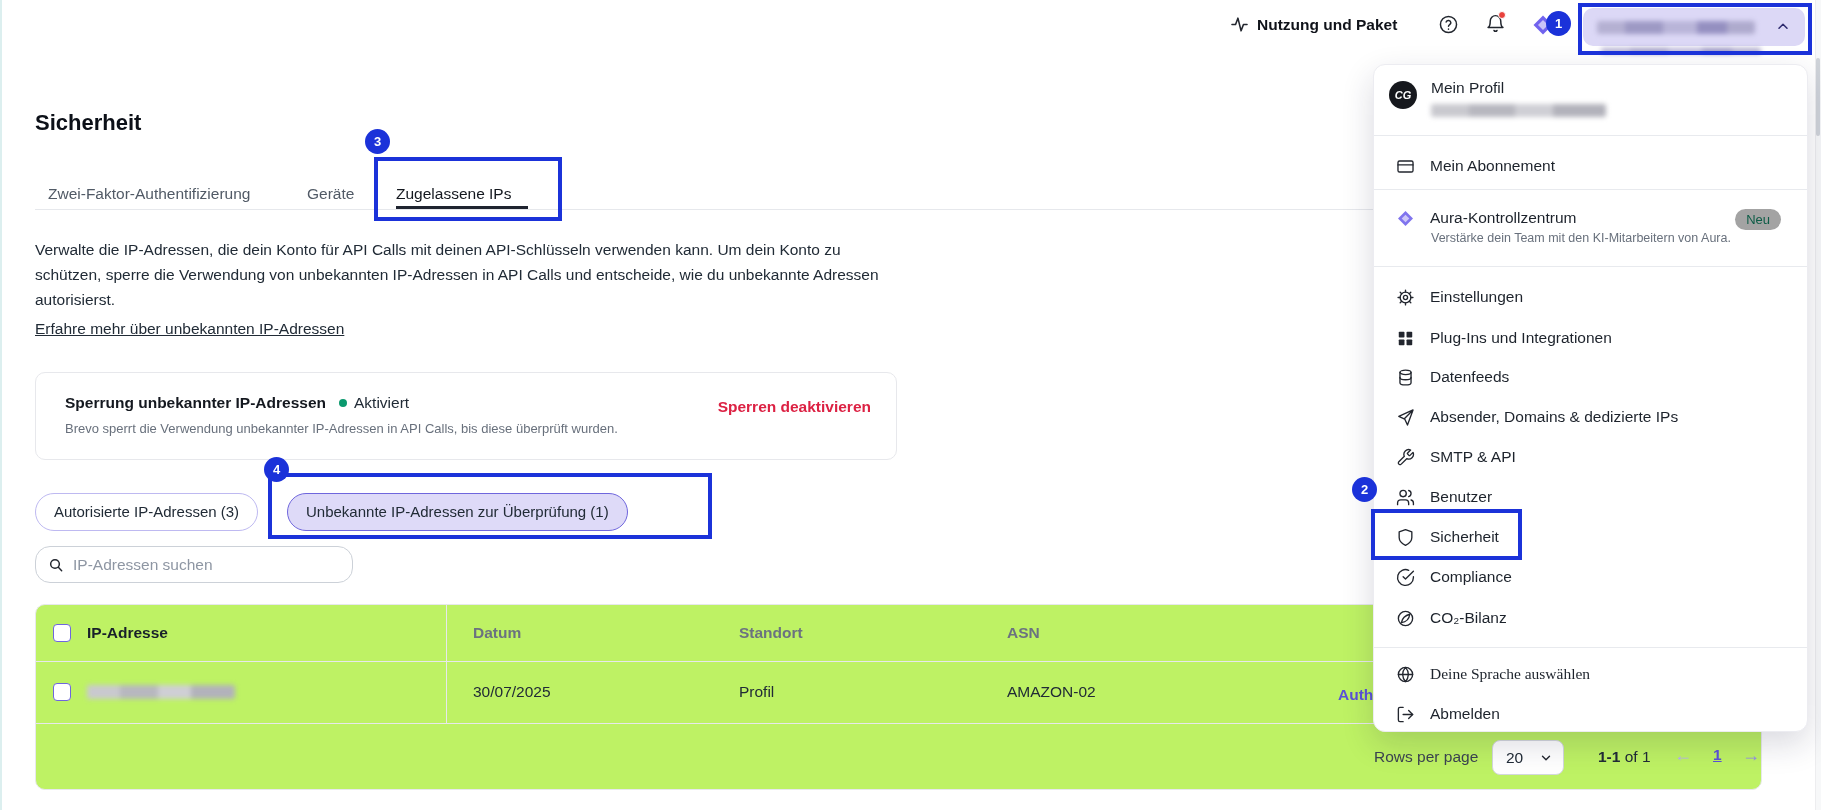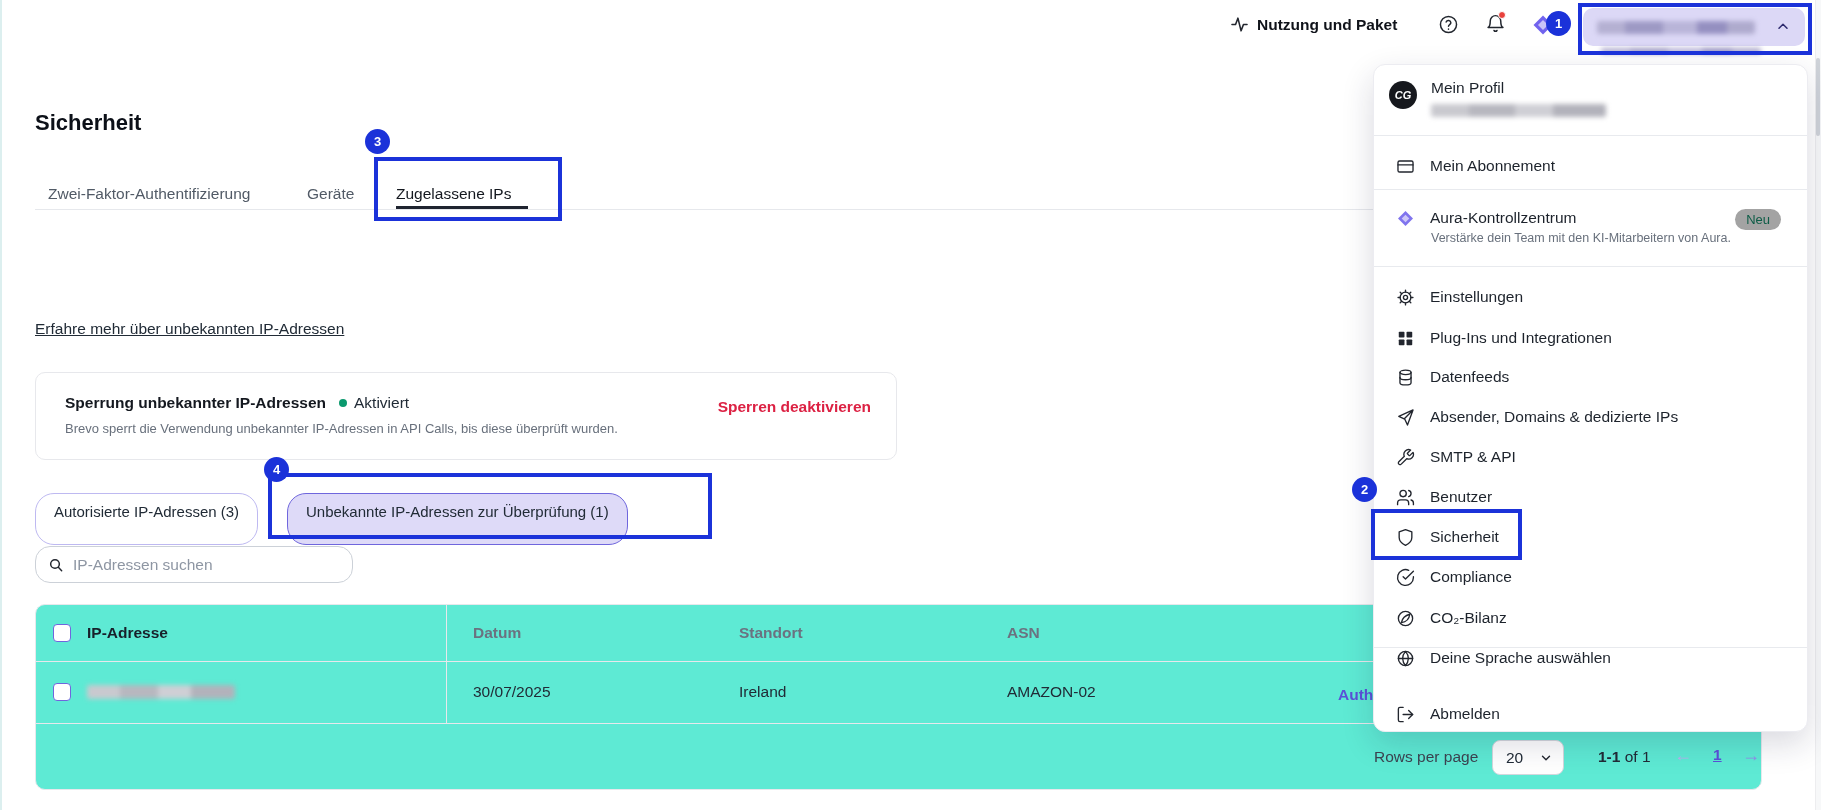--- a/index.html
+++ b/index.html
@@ -33,35 +33,35 @@
   .tab-underline { position:absolute; left:396px; top:206px; width:132px; height:3px; background:#1f2430; }
   .tabbar-line { position:absolute; left:35px; top:209px; width:1752px; height:1px; background:#e6e8ec; }
 
   
   .card { position:absolute; left:35px; top:372px; width:862px; height:88px;
           border:1px solid #e7e8ec; border-radius:10px; background:#fff; }
   .status-dot { width:8px; height:8px; border-radius:50%; background:#0b996e; }
   .danger-btn { color:#dc2143; font-weight:700; font-size:15.5px; }
 
   
-  .pill { position:absolute; top:493px; height:52px; line-height:36px; border-radius:19px;
+  .pill { position:absolute; top:493px; height:38px; line-height:36px; border-radius:19px;
           padding:0 18px; font-size:15px; color:#212b36; white-space:nowrap; }
   .pill.plain { left:35px; background:#fff; border:1px solid #beb9f1; }
   .pill.selected { left:287px; background:#dedaf8; border:1.5px solid #6f66dd; }
 
   
   .search { position:absolute; left:35px; top:546px; width:318px; height:37px; border:1px solid #ccd1d8;
             border-radius:15px; background:#fff; display:flex; align-items:center; padding:0 12px; gap:9px; }
   .search input { border:none; outline:none; flex:1; font-size:15.5px; font-family:"Liberation Sans",sans-serif;
                   color:#212b36; background:transparent; }
   .search input::placeholder { color:#8e96a3; }
 
   
   .table { position:absolute; left:35px; top:604px; width:1727px; height:186px;
-           border:1px solid #e7e8ec; border-radius:10px; background:#5eead4;text-align:center; }
+           border:1px solid #e7e8ec; border-radius:10px; background:#bef264;text-align:center; }
   .th { position:absolute; top:0; height:56px; display:flex; align-items:center;
         font-size:15.5px; color:#6b7280; font-weight:700; }
   .td { position:absolute; top:56px; height:62px; display:flex; align-items:center;
         font-size:15.5px; color:#212b36; }
   .checkbox { width:18px; height:18px; border:1.7px solid #6f66dd; border-radius:4px; background:#fff; }
   .hdr-line { position:absolute; left:0; top:56px; width:100%; height:1px; background:#e7e8ec; }
   .row-line { position:absolute; left:0; top:118px; width:100%; height:1px; background:#e7e8ec; }
   .col-div  { position:absolute; left:410px; top:0; width:1px; height:118px; background:#e7e8ec; }
 
   
@@ -139,20 +139,21 @@
   <div class="blur abs" style="left:1601px;top:48px;width:160px;height:6px;"></div>
 
   <div class="abs" style="left:35px;top:110px;font-size:22px;font-weight:700;color:#0c1018;">Sicherheit</div>
 
   <div class="tabbar-line"></div>
   <div class="tab" style="left:48px;">Zwei-Faktor-Authentifizierung</div>
   <div class="tab" style="left:307px;">Geräte</div>
   <div class="tab active" style="left:396px;">Zugelassene IPs</div>
   <div class="tab-underline"></div>
 
+  <div class="abs" style="left:35px;top:237px;width:868px;font-size:15.5px;line-height:25px;color:#212b36;">Verwalte die IP-Adressen, die dein Konto für API Calls mit deinen API-Schlüsseln verwenden kann. Um dein Konto zu schützen, sperre die Verwendung von unbekannten IP-Adressen in API Calls und entscheide, wie du unbekannte Adressen autorisierst.</div>
 
   <div class="abs" style="left:35px;top:320px;font-size:15.5px;color:#212b36;text-decoration:underline;cursor:pointer;">Erfahre mehr über unbekannten IP-Adressen</div>
 
   <div class="card">
     <div class="abs" style="left:29px;top:48px;font-size:13px;color:#68707c;">Brevo sperrt die Verwendung unbekannter IP-Adressen in API Calls, bis diese überprüft wurden.</div>
     <div class="abs" style="left:29px;top:21px;display:flex;align-items:center;gap:13px;">
       <span style="font-size:15.5px;font-weight:700;color:#14181f;">Sperrung unbekannter IP-Adressen</span>
       <span class="status-dot"></span>
       <span style="font-size:15.5px;color:#212b36;margin-left:-6px;">Aktiviert</span>
     </div>
@@ -185,21 +186,21 @@
     <div class="th" style="left:703px;">Standort</div>
     <div class="th" style="left:971px;">ASN</div>
 
     <div class="td" style="left:17px;">
         <div class="checkbox"></div>
       </div>
     <div class="td" style="left:51px;">
       <div class="blur-gray" style="width:148px;height:14px;"></div>
     </div>
     <div class="td" style="left:437px;">30/07/2025</div>
-    <div class="td" style="left:703px;">Ireland</div>
+    <div class="td" style="left:703px;">Profil</div>
     <div class="td" style="left:971px;">AMAZON-02</div>
   </div>
 
   <div class="abs" style="left:1338px;top:686px;font-size:15.5px;font-weight:700;color:#5b51d8;z-index:10;">Auth</div>
 
   <div class="abs pgtxt" style="left:1374px;top:748px;">Rows per page</div>
   <div class="select-box">
     <span>20</span>
     <span>
       <svg class="ic" width="14" height="14" viewBox="0 0 24 24" style="stroke-width:2.4;">
@@ -336,21 +337,21 @@
         <svg class="ic" viewBox="0 0 24 24">
           <circle cx="12" cy="12" r="9"></circle>
           <path d="M6.8 17.2C8 11 12 8 17.4 6.6 16.6 13 13 16.4 6.8 17.2z"></path>
         </svg>
       </span>
       <span>CO₂-Bilanz</span>
     </div>
 
     <div class="menu-div" style="top:582px;"></div>
 
-    <div class="menu-item" style="top:580px;">
+    <div class="menu-item" style="top:596px;font-family:Liberation Serif, serif;">
       <span>
         <svg class="ic" viewBox="0 0 24 24">
           <circle cx="12" cy="12" r="9"></circle>
             <line x1="3" y1="12" x2="21" y2="12"></line>
           <path d="M12 3a14 14 0 0 1 3.6 9A14 14 0 0 1 12 21a14 14 0 0 1-3.6-9A14 14 0 0 1 12 3z"></path>
         </svg>
       </span>
       <span>Deine Sprache auswählen</span>
     </div>
 

